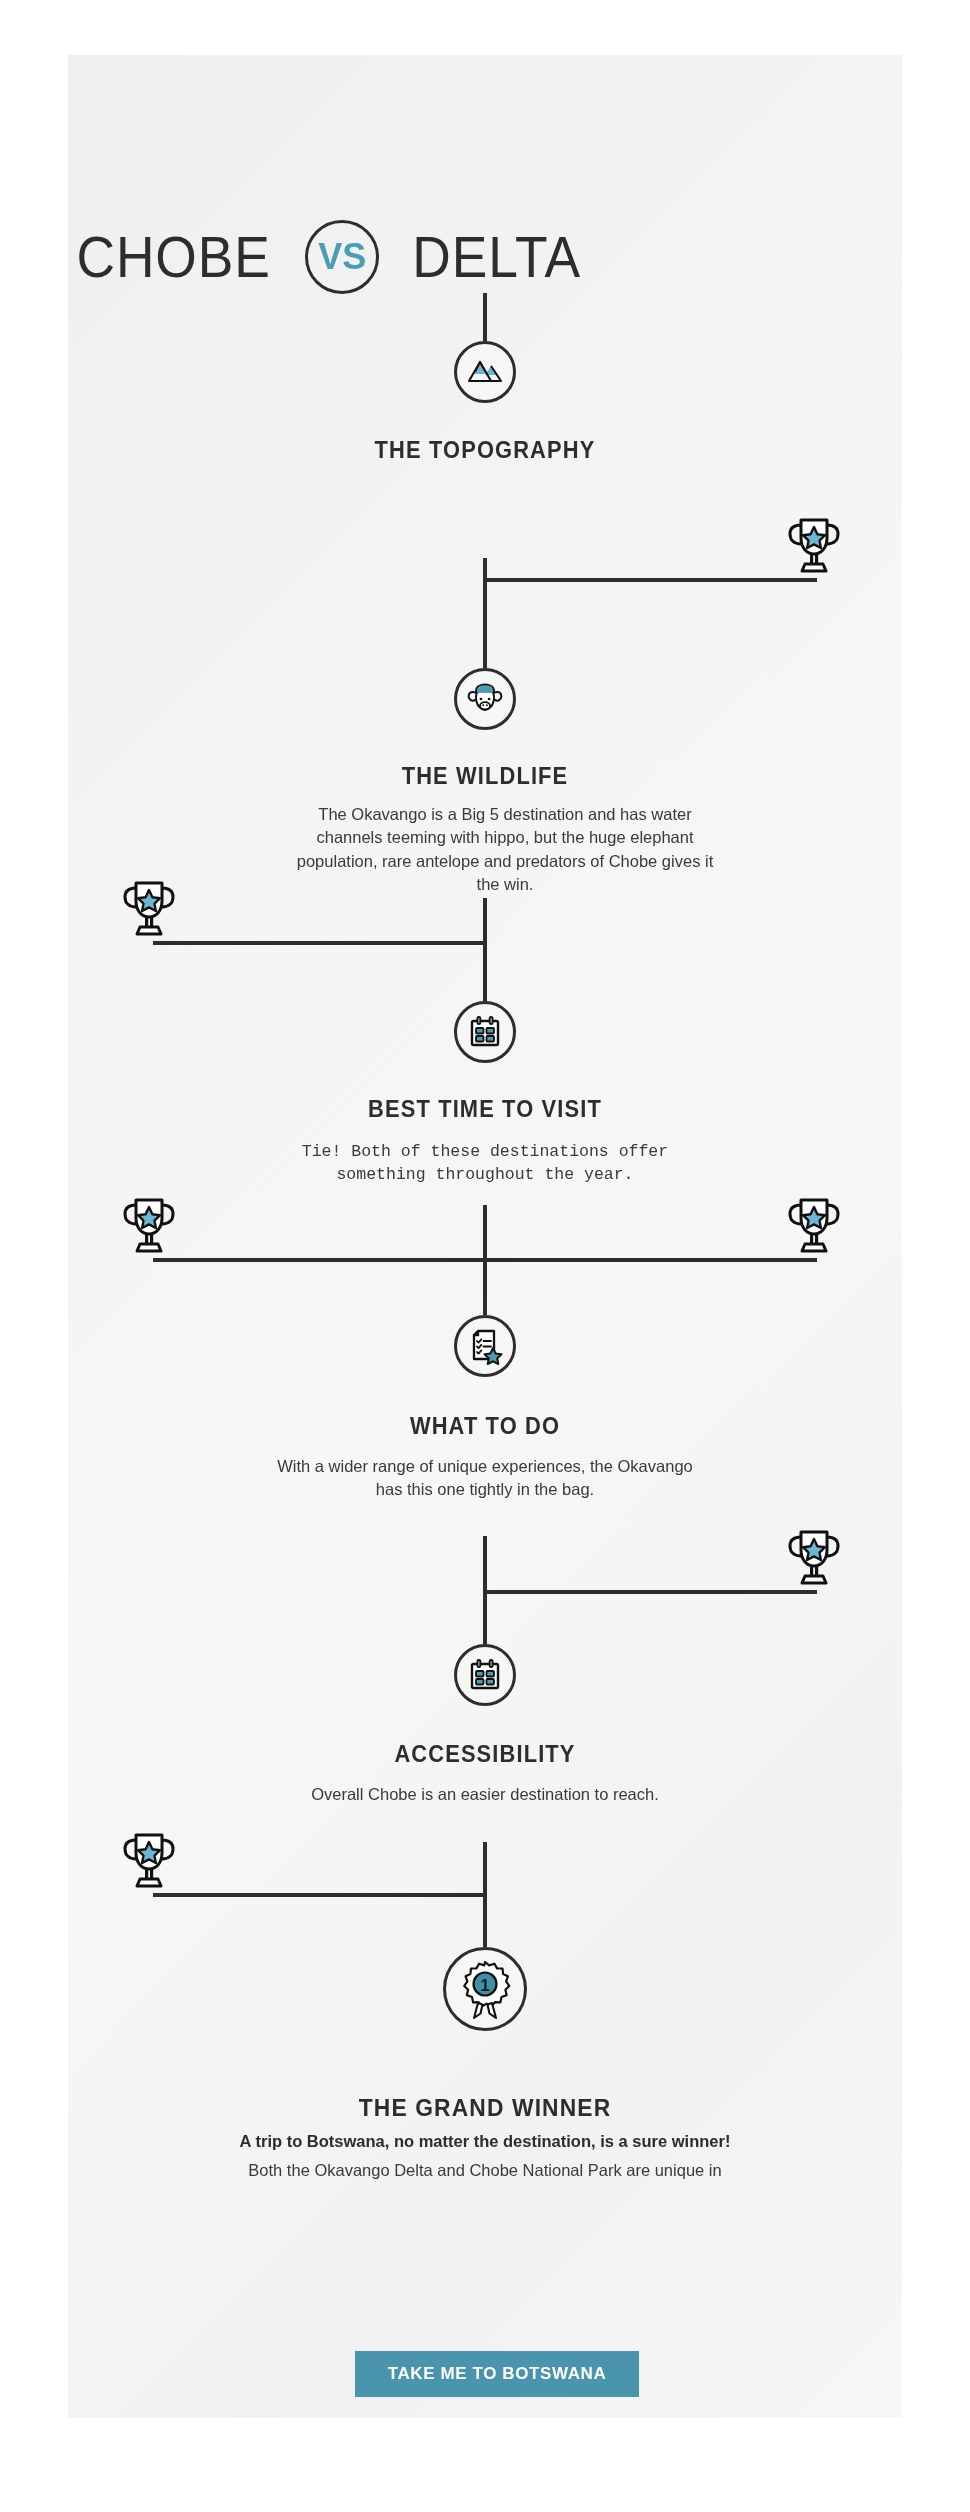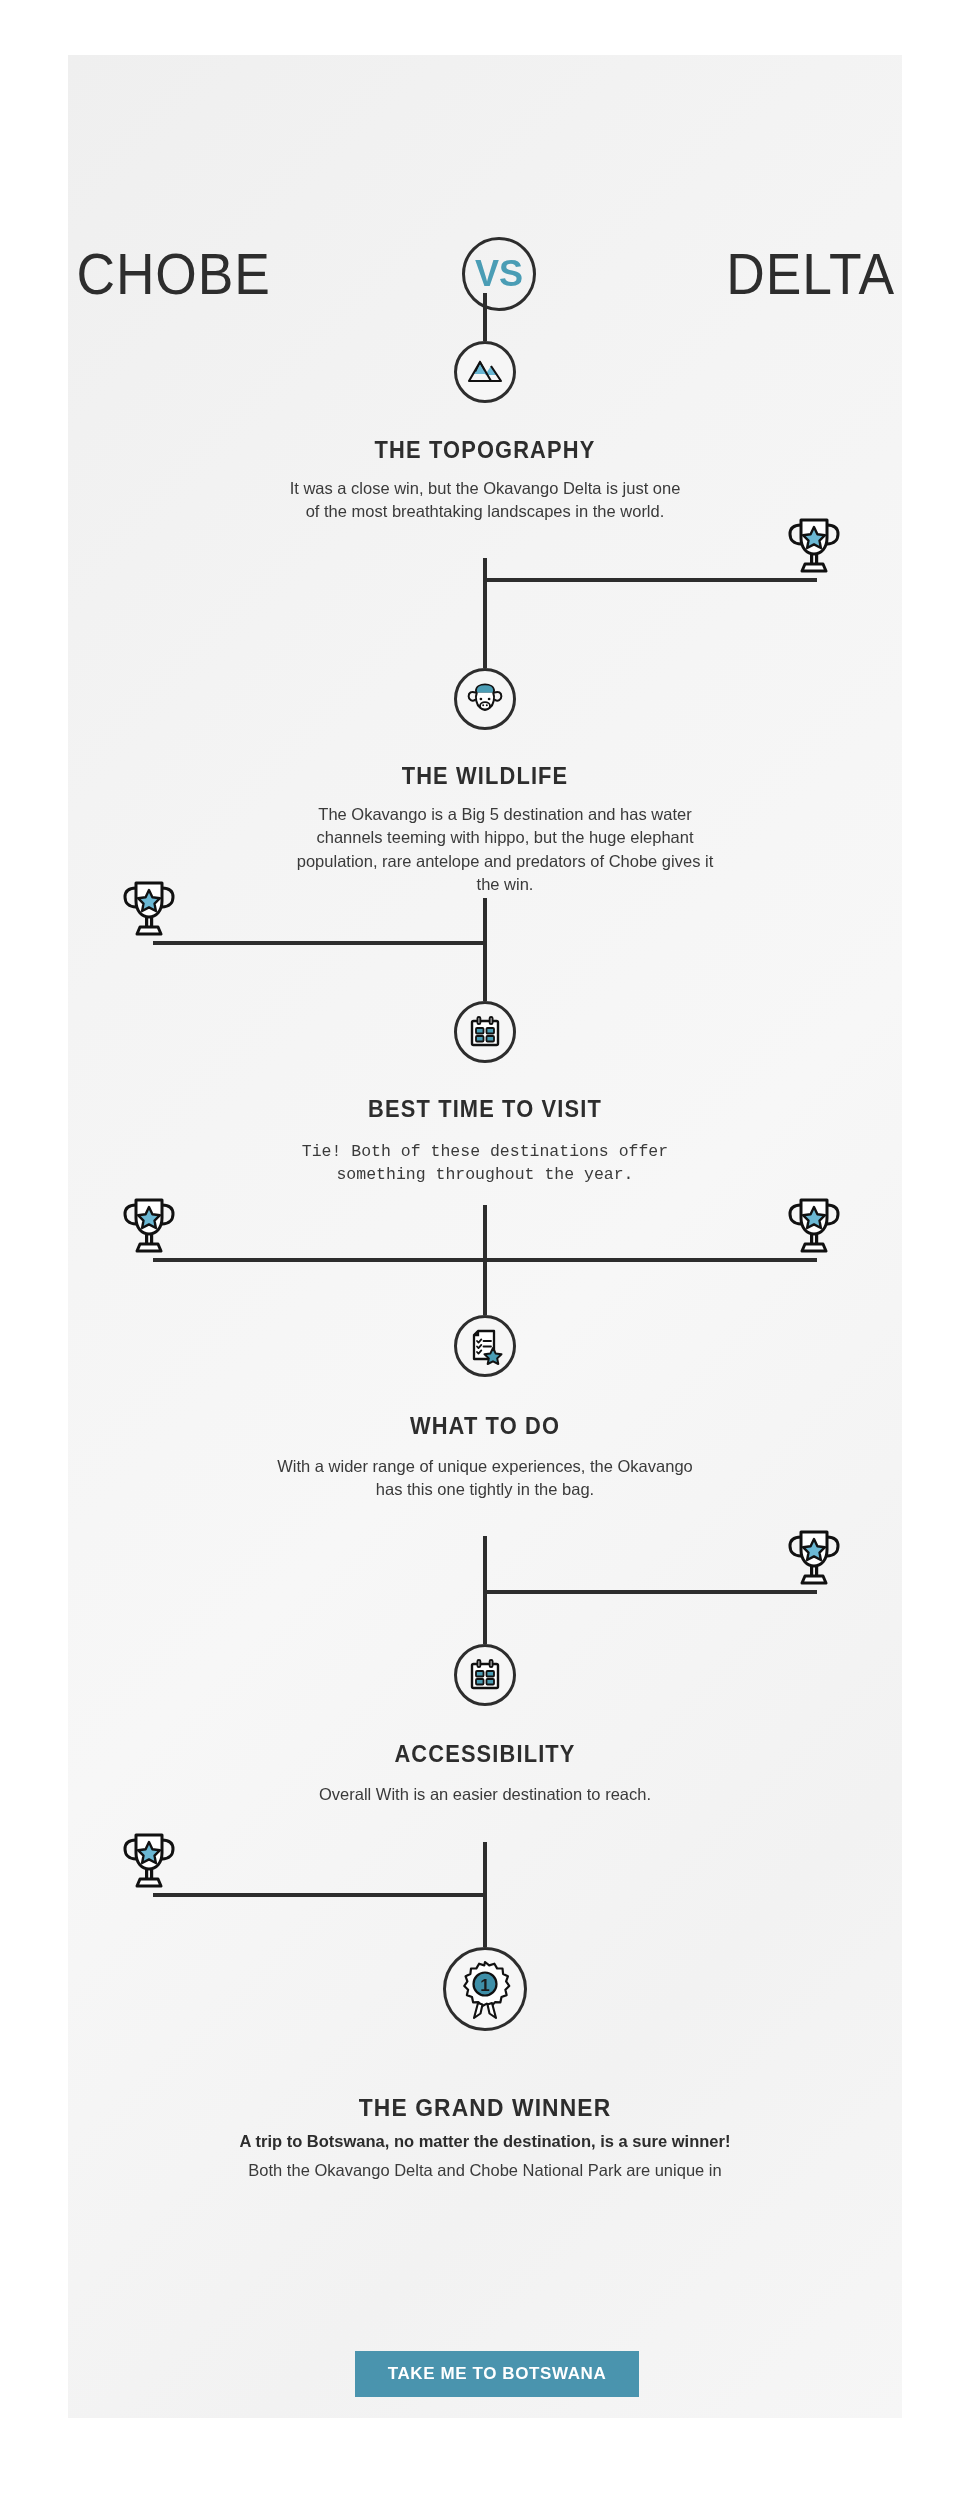--- a/index.html
+++ b/index.html
@@ -27,26 +27,26 @@
   .inner {
     position: relative;
     width: 100%;
     height: 100%;
   }
 
   
   .title-row {
     position: absolute;
     left: 0;
-    top: 182px;
+    top: 165px;
     width: 100%;
     display: flex;
     align-items: center;
-    justify-content: space-between;
-    gap: 0px;
+    justify-content: flex-start;
+    gap: 12px;
   }
   .title-word {
     font-family: "Liberation Sans Narrow", "Liberation Sans", sans-serif;
     font-size: 58px;
     font-weight: 400;
     letter-spacing: 1px;
     color: #2d2d2d;
     line-height: 1;
     transform: scaleX(0.92);
   }
@@ -208,21 +208,20 @@
         <svg width="36" height="36" viewBox="0 0 36 36">
           <path d="M13 8 L20 20 L6 20 Z" fill="#6bb8d4" stroke="none"></path>
           <path d="M24 12 L30 21 L18 21 Z" fill="#6bb8d4" stroke="none"></path>
           <path d="M13 8 L24 27 L2 27 Z" fill="none" stroke="#111" stroke-width="2.1" stroke-linejoin="round"></path>
           <path d="M24 12 L34 27 L16.5 27" fill="none" stroke="#111" stroke-width="2.1" stroke-linejoin="round"></path>
           <path d="M8.5 17.5 L13 8 L17.6 16.2" fill="none" stroke="#111" stroke-width="1.6"></path>
         </svg>
       </div>
 
       <div class="sec-title" style="top:382px;">THE TOPOGRAPHY</div>
-      <div class="sec-body" style="top:422px;width:400px;">It was a close win, but the Okavango Delta is just one of the most breathtaking landscapes in the world.</div>
 
       <div class="vline" style="top:503px;height:110px;"></div>
       <div class="hline" style="top:523px;left:415px;width:334px;"></div>
       <div class="trophy" style="left:713px;top:455px;">
         <svg width="66" height="66" viewBox="0 0 66 66">
           <path d="M20 10 L46 10 L46 28 C46 38 40 44 33 44 C26 44 20 38 20 28 Z" fill="#fff" stroke="#111" stroke-width="3" stroke-linejoin="round"></path>
           <path d="M20 15 C12 15 9 19 9 24 C9 30 13 34 20 34" fill="none" stroke="#111" stroke-width="3"></path>
           <path d="M46 15 C54 15 57 19 57 24 C57 30 53 34 46 34" fill="none" stroke="#111" stroke-width="3"></path>
           <path d="M33 17 L36.4 24.2 L44 25.2 L38.5 30.6 L39.9 38 L33 34.4 L26.1 38 L27.5 30.6 L22 25.2 L29.6 24.2 Z" fill="#6bb8d4" stroke="#111" stroke-width="2.4" stroke-linejoin="round"></path>
           <rect x="29" y="44" width="3.2" height="10" fill="#111"></rect>
@@ -339,21 +338,21 @@
           <rect x="10.5" y="3" width="2.8" height="7" rx="1.3" fill="#fff" stroke="#111" stroke-width="2"></rect>
           <rect x="22.7" y="3" width="2.8" height="7" rx="1.3" fill="#fff" stroke="#111" stroke-width="2"></rect>
           <rect x="9" y="14" width="7.5" height="5.5" rx="1" fill="#4a9db5" stroke="#111" stroke-width="1.8"></rect>
           <rect x="19.5" y="14" width="7.5" height="5.5" rx="1" fill="#4a9db5" stroke="#111" stroke-width="1.8"></rect>
           <rect x="9" y="22" width="7.5" height="5.5" rx="1" fill="#4a9db5" stroke="#111" stroke-width="1.8"></rect>
           <rect x="19.5" y="22" width="7.5" height="5.5" rx="1" fill="#4a9db5" stroke="#111" stroke-width="1.8"></rect>
         </svg>
       </div>
 
       <div class="sec-title" style="top:1686px;">ACCESSIBILITY</div>
-      <div class="sec-body" style="top:1728px;width:400px;">Overall With is an easier destination to reach.</div>
+      <div class="sec-body" style="top:1728px;width:400px;">Overall Chobe is an easier destination to reach.</div>
 
       <div class="vline" style="top:1787px;height:105px;"></div>
       <div class="hline" style="top:1838px;left:85px;width:334px;"></div>
       <div class="trophy" style="left:48px;top:1770px;">
         <svg width="66" height="66" viewBox="0 0 66 66">
           <path d="M20 10 L46 10 L46 28 C46 38 40 44 33 44 C26 44 20 38 20 28 Z" fill="#fff" stroke="#111" stroke-width="3" stroke-linejoin="round"></path>
           <path d="M20 15 C12 15 9 19 9 24 C9 30 13 34 20 34" fill="none" stroke="#111" stroke-width="3"></path>
           <path d="M46 15 C54 15 57 19 57 24 C57 30 53 34 46 34" fill="none" stroke="#111" stroke-width="3"></path>
           <path d="M33 17 L36.4 24.2 L44 25.2 L38.5 30.6 L39.9 38 L33 34.4 L26.1 38 L27.5 30.6 L22 25.2 L29.6 24.2 Z" fill="#6bb8d4" stroke="#111" stroke-width="2.4" stroke-linejoin="round"></path>
           <rect x="29" y="44" width="3.2" height="10" fill="#111"></rect>

